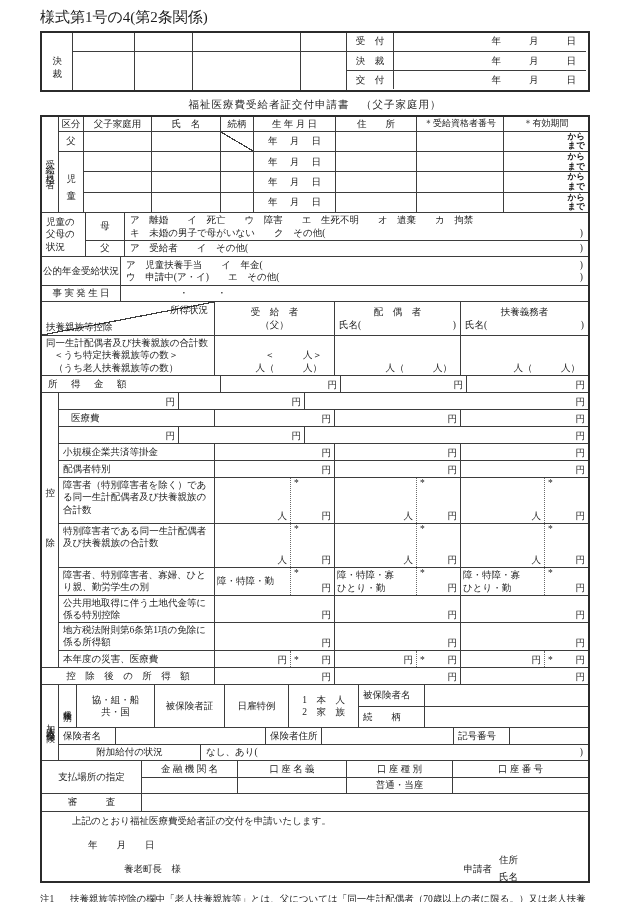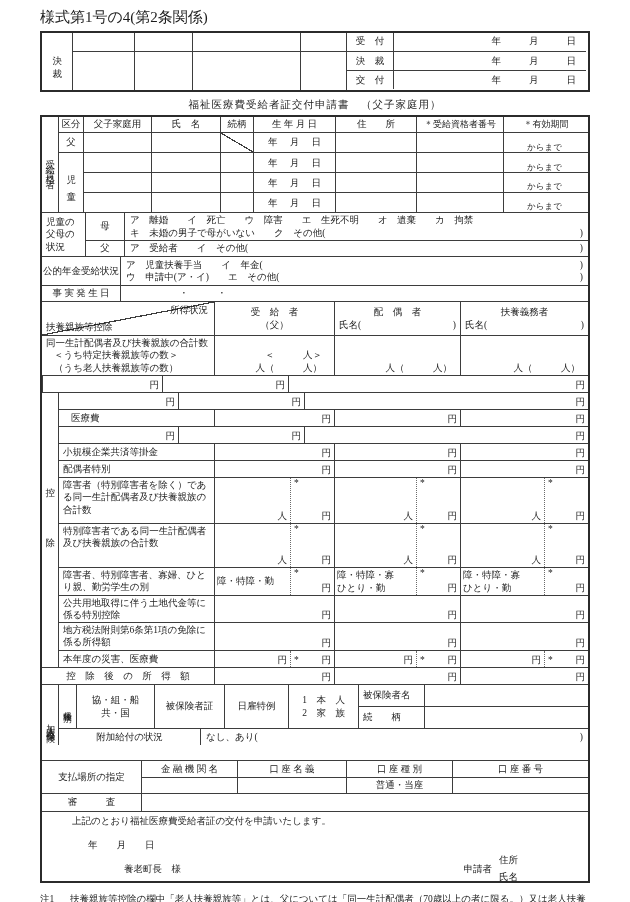--- a/index.html
+++ b/index.html
@@ -11,21 +11,21 @@
   .grow{flex:1;min-width:0;min-height:0;}
   .c{border-left:1px solid #3d3d3d;box-sizing:border-box;min-width:0;}
   .bt{border-top:1px solid #3d3d3d;}
   .box2{border:2px solid #2b2b2b;box-sizing:border-box;}
   .ctr{display:flex;align-items:center;justify-content:center;}
   .ac{display:flex;align-items:center;}
   .yen{display:flex;align-items:flex-end;justify-content:flex-end;padding:0 3px 1px 0;}
   .vtext{writing-mode:vertical-rl;text-orientation:upright;display:flex;align-items:center;justify-content:center;box-sizing:border-box;}
   .dotl{border-left:1px dotted #6a6a6a;box-sizing:border-box;}
   .dateSpread{display:flex;align-items:center;justify-content:space-around;padding:0 8px;}
-  .validCell{display:flex;flex-direction:row;align-items:flex-end;justify-content:center;padding-right:3px;font-size:8.5px;line-height:1.15;}
+  .validCell{display:flex;flex-direction:column;align-items:flex-end;justify-content:center;padding-right:3px;font-size:8.5px;line-height:1.15;font-weight:bold;}
   .diag{position:relative;box-sizing:border-box;
         background:linear-gradient(to bottom right,transparent calc(50% - 0.6px),#3d3d3d calc(50% - 0.6px),#3d3d3d calc(50% + 0.6px),transparent calc(50% + 0.6px));}
   .diagUp{background:linear-gradient(to top right,transparent calc(50% - 0.6px),#3d3d3d calc(50% - 0.6px),#3d3d3d calc(50% + 0.6px),transparent calc(50% + 0.6px));}
   .diag .tr{position:absolute;top:2px;right:6px;}
   .diag .bl{position:absolute;bottom:2px;left:4px;}
   .title{font-size:10.5px;letter-spacing:1px;margin:6px 0 4px 0;}
   .formcode{font-size:15px;margin-bottom:3px;}
   .splitR{width:44px;display:flex;flex-direction:column;justify-content:space-between;padding:1px 3px 1px 3px;box-sizing:border-box;}
   .star{line-height:1;}
   .note{margin-top:9px;display:flex;font-size:9.5px;line-height:1.55;}
@@ -260,20 +260,21 @@
       </div>
       <div class="c yen" style="width:126px;padding-right:8px">
           <span>人（　　　人）</span>
         </div>
       <div class="c yen grow" style="padding-right:8px">
           <span>人（　　　人）</span>
         </div>
     </div>
 
     <div class="f bt" style="height:16px">
+      <div class="ac" style="width:172px;padding-left:6px;letter-spacing:2px">所　得　金　額</div>
       <div class="c yen" style="width:120px">
           <span>円</span>
         </div>
       <div class="c yen" style="width:126px">
           <span>円</span>
         </div>
       <div class="c yen grow">
           <span>円</span>
         </div>
     </div>
@@ -523,20 +524,28 @@
           <div class="col grow">
             <div class="f grow">
               <div class="c ac" style="width:66px;padding-left:4px">被保険者名</div>
               <div class="c grow"></div>
             </div>
             <div class="f grow bt">
               <div class="c ac" style="width:66px;padding-left:4px">続　　柄</div>
               <div class="c grow"></div>
             </div>
           </div>
+        </div>
+        <div class="f bt" style="height:16px">
+          <div class="c ac" style="width:57px;padding-left:4px">保険者名</div>
+          <div class="c" style="width:150px"></div>
+          <div class="c ac" style="width:56px;padding-left:4px">保険者住所</div>
+          <div class="c" style="width:132px"></div>
+          <div class="c ac" style="width:56px;padding-left:4px">記号番号</div>
+          <div class="c grow"></div>
         </div>
         <div class="f bt" style="height:16px">
           <div class="c ctr" style="width:142px">附加給付の状況</div>
           <div class="c ac grow" style="padding:0 5px">
             <span>なし、あり(</span>
               <span class="grow"></span>
               <span>)</span>
           </div>
         </div>
       </div>

